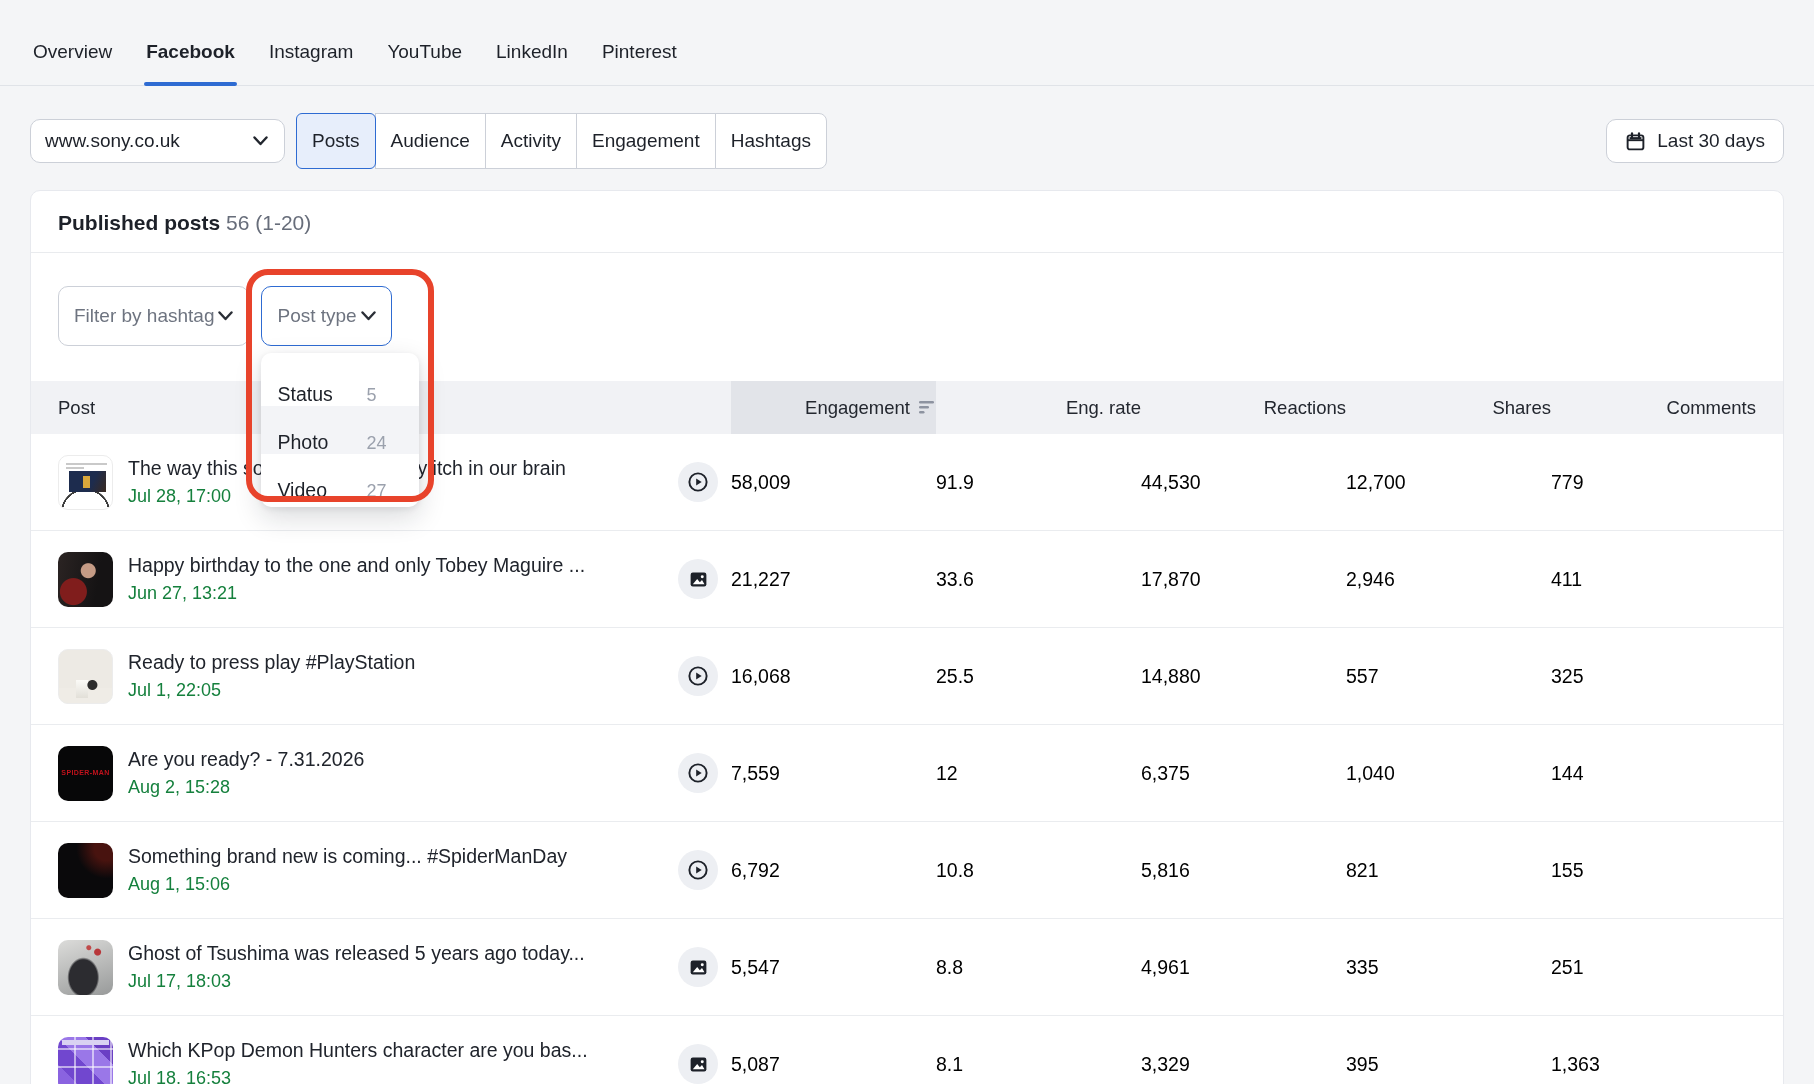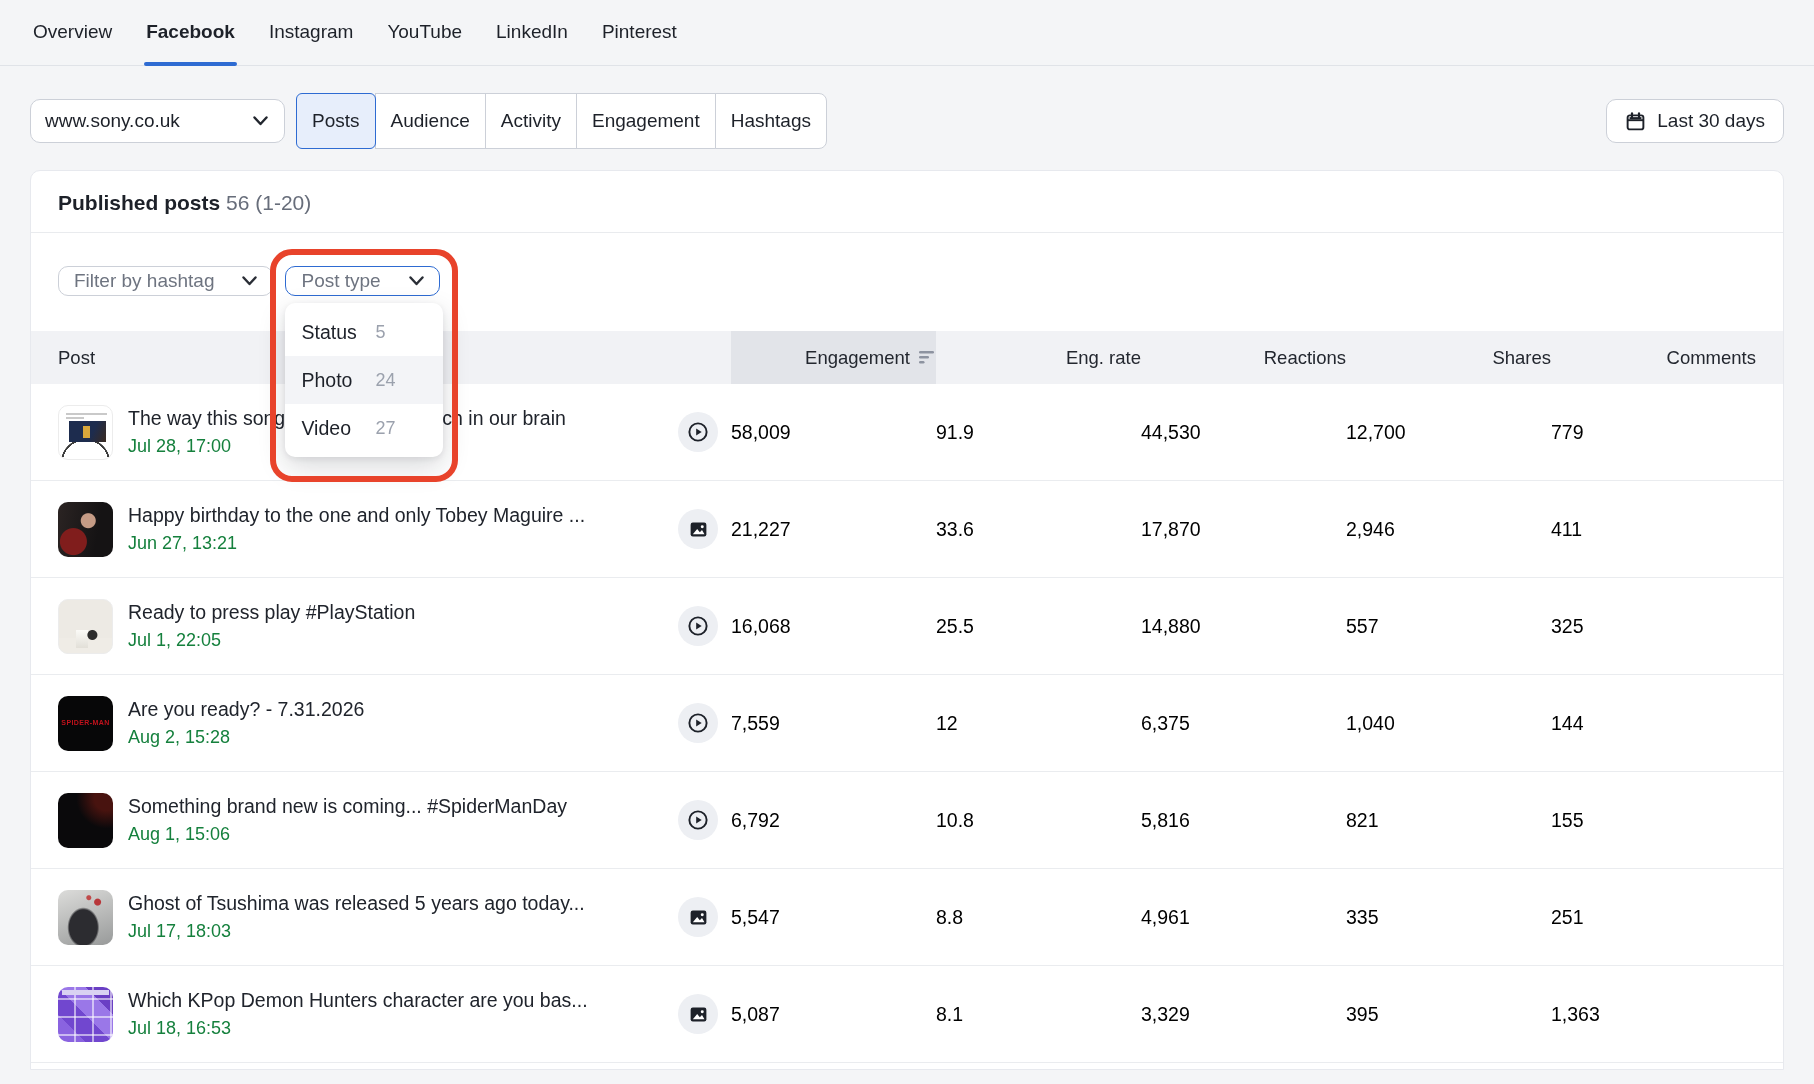--- a/index.html
+++ b/index.html
@@ -4,21 +4,21 @@
 <style>
   * { margin:0; padding:0; box-sizing:border-box; }
   html,body { width:1814px; height:1084px; overflow:hidden; }
   body {
     font-family:"Liberation Sans", sans-serif;
     background:#f4f5f7;
     color:#1d2129;
   }
 
   
-  .topnav { height:66px; border-bottom:1px solid #e0e3e8; display:flex; align-items:flex-end; padding:0 0 0 31px; }
+  .topnav { height:86px; border-bottom:1px solid #e0e3e8; display:flex; align-items:flex-end; padding:0 0 0 31px; }
   .topnav .tab { position:relative; font-size:19px; color:#1d2129; padding:0 2px 22px; margin-right:30px; cursor:pointer; }
   .topnav .tab.active { font-weight:700; }
   .topnav .tab.active::after { content:""; position:absolute; left:0; right:0; bottom:-1px; height:4px; border-radius:3px; background:#2e6bd2; }
 
   
   .controls { display:flex; align-items:center; margin:27px 30px 0 30px; }
   .site-select { width:255px; height:44px; background:#fff; border:1px solid #ccd0d8; border-radius:10px;
     display:flex; align-items:center; justify-content:space-between; padding:0 16px 0 14px; font-size:19px; cursor:pointer; }
   .chev { width:15px; height:10px; flex:0 0 auto; }
   .segmented { display:flex; margin-left:11px; }
@@ -30,30 +30,30 @@
   .date-btn { margin-left:auto; height:44px; background:#fff; border:1px solid #ccd0d8; border-radius:10px;
     display:flex; align-items:center; gap:11px; padding:0 18px; font-size:19px; cursor:pointer; }
 
   
   .card { position:relative; margin:21px 30px 0 30px; background:#fff; border:1px solid #e7e9ee; border-radius:10px 10px 0 0; min-height:900px; }
   .card-title { padding:20px 27px 17px; font-size:21px; border-bottom:1px solid #e9ebee; }
   .card-title b { font-weight:700; color:#1d2129; }
   .card-title .muted { color:#676d7a; font-weight:400; }
 
   .filter-row { display:flex; align-items:flex-start; gap:12px; padding:33px 27px 0; }
-  .pill-btn { height:30px; border:1px solid #ccd0d8; border-radius:10px; background:#fff; display:flex; align-items:center;
-    gap:28px; padding:0 15px; font-size:19px; color:#6e7480; cursor:pointer; }
+  .pill-btn { height:60px; border:1px solid #ccd0d8; border-radius:10px; background:#fff; display:flex; align-items:center;
+    gap:4px; padding:0 15px; font-size:19px; color:#6e7480; cursor:pointer; }
   .pill-btn .chev path { stroke:#2a2e36; }
   .posttype-wrap { position:relative; }
   .pill-btn.blue { border:1px solid #2e6bd2; }
 
   
   .menu { position:absolute; top:calc(100% + 7px); left:0; width:158px; background:#fff; border-radius:10px;
     box-shadow:0 2px 6px rgba(20,24,35,.08), 0 10px 28px rgba(20,24,35,.16); padding:5px 0; z-index:5; }
-  .menu .item { height:48px; display:flex; align-items:center; padding:0 16px; cursor:pointer; }
+  .menu .item { height:48px; display:flex; align-items:flex-end; padding:0 16px; cursor:pointer;gap:15px; }
   .menu .item.hover { background:#f3f4f7; }
   .menu .item .lbl { font-size:19.5px; color:#1d2129; width:74px; }
   .menu .item .cnt { font-size:18px; color:#9ba1ad; }
 
   
   .annotation { position:absolute; left:-15px; top:-17px; width:188px; height:233px; border:6px solid #e8432b;
     border-radius:22px; z-index:6; pointer-events:none; }
 
   
   .tbl { margin-top:35px; }

